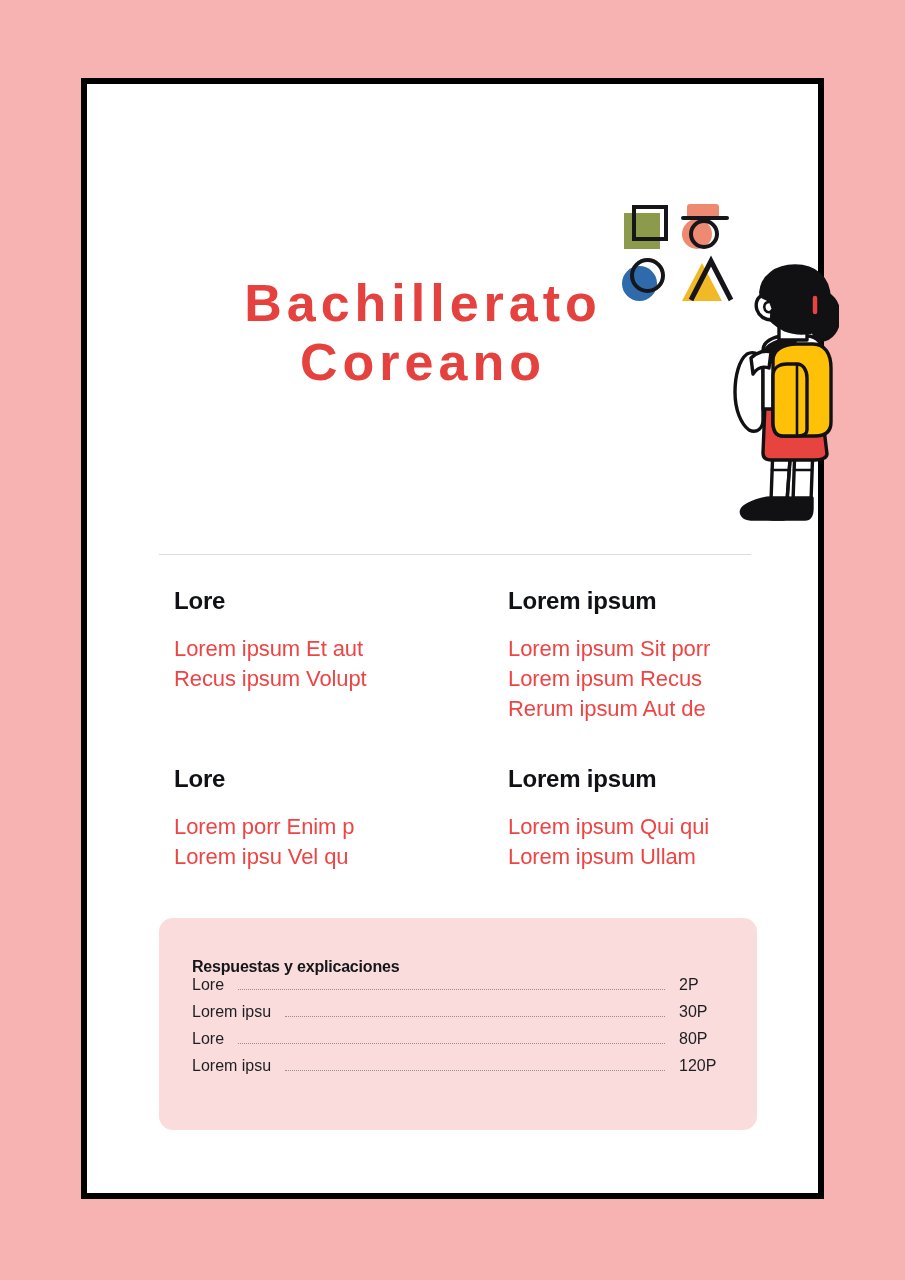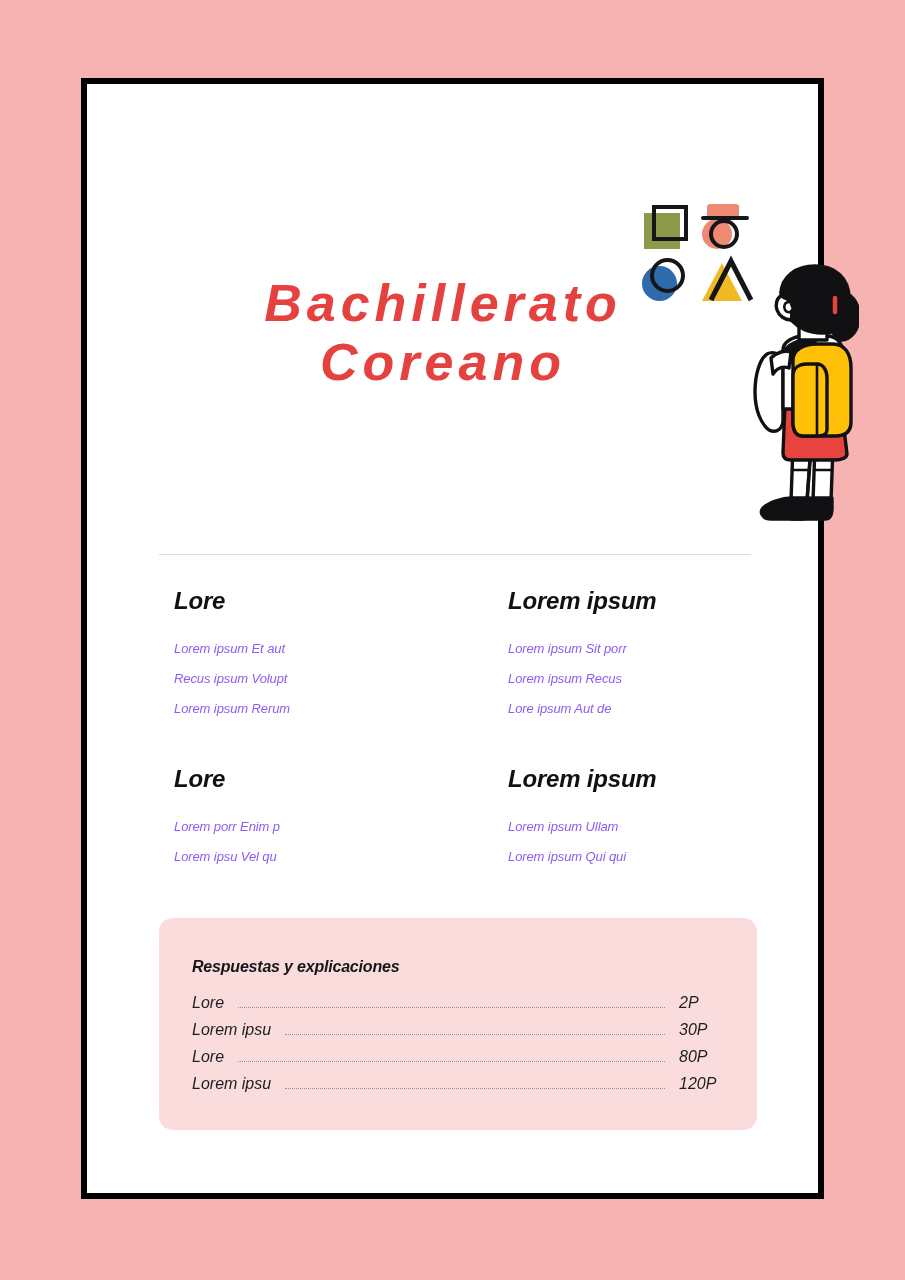--- a/index.html
+++ b/index.html
@@ -22,22 +22,21 @@
     width: 743px;
     height: 1121px;
     border: 6px solid #000000;
     background: #ffffff;
   }
 
   .poster-inner {
     position: relative;
     width: 100%;
     height: 100%;
-    padding: 0 92px;
-    font-style: italic;
+    padding: 0 72px;
   }
 
   
   .header-area {
     position: relative;
     height: 470px;
   }
 
   .title-block {
     position: absolute;
@@ -146,22 +145,22 @@
 
   .section-heading {
     font-size: 24px;
     font-weight: bold;
     color: #101114;
     margin-bottom: 19px;
     letter-spacing: -0.2px;
   }
 
   .section-item {
-    font-size: 13px;
-    color: #8b5cf6;
+    font-size: 22px;
+    color: #ef4444;
     line-height: 30px;
     letter-spacing: -0.1px;
   }
 
   
   .answers-panel {
     position: absolute;
     left: 72px;
     top: 834px;
     width: 598px;
@@ -169,21 +168,20 @@
     background: #fadcdc;
     border-radius: 14px;
     padding: 40px 36px 0 33px;
   }
 
   .answers-title {
     font-size: 16px;
     font-weight: bold;
     color: #15161a;
     letter-spacing: -0.2px;
-    margin-bottom: 18px;
   }
 
   .answer-row {
     display: flex;
     align-items: baseline;
     margin-bottom: 8px;
   }
 
   .answer-label {
     font-size: 16px;
@@ -295,40 +293,39 @@
     </div>
 
     <div class="divider"></div>
 
     <div class="sections-grid">
 
       <div>
         <div class="section-heading">Lore</div>
         <div class="section-item">Lorem ipsum Et aut</div>
         <div class="section-item">Recus ipsum Volupt</div>
-        <div class="section-item">Lorem ipsum Rerum</div>
       </div>
 
       <div>
         <div class="section-heading">Lorem ipsum</div>
         <div class="section-item">Lorem ipsum Sit porr</div>
         <div class="section-item">Lorem ipsum Recus</div>
-        <div class="section-item">Lore ipsum Aut de</div>
+        <div class="section-item">Rerum ipsum Aut de</div>
       </div>
 
       <div>
         <div class="section-heading">Lore</div>
         <div class="section-item">Lorem porr Enim p</div>
         <div class="section-item">Lorem ipsu Vel qu</div>
       </div>
 
       <div>
         <div class="section-heading">Lorem ipsum</div>
+        <div class="section-item">Lorem ipsum Qui qui</div>
         <div class="section-item">Lorem ipsum Ullam</div>
-        <div class="section-item">Lorem ipsum Qui qui</div>
       </div>
     </div>
 
     <div class="answers-panel">
       <div class="answers-title">Respuestas y explicaciones</div>
 
       <div class="answer-row">
         <span class="answer-label">Lore</span>
         <span class="answer-leader"></span>
         <span class="answer-value">2P</span>

